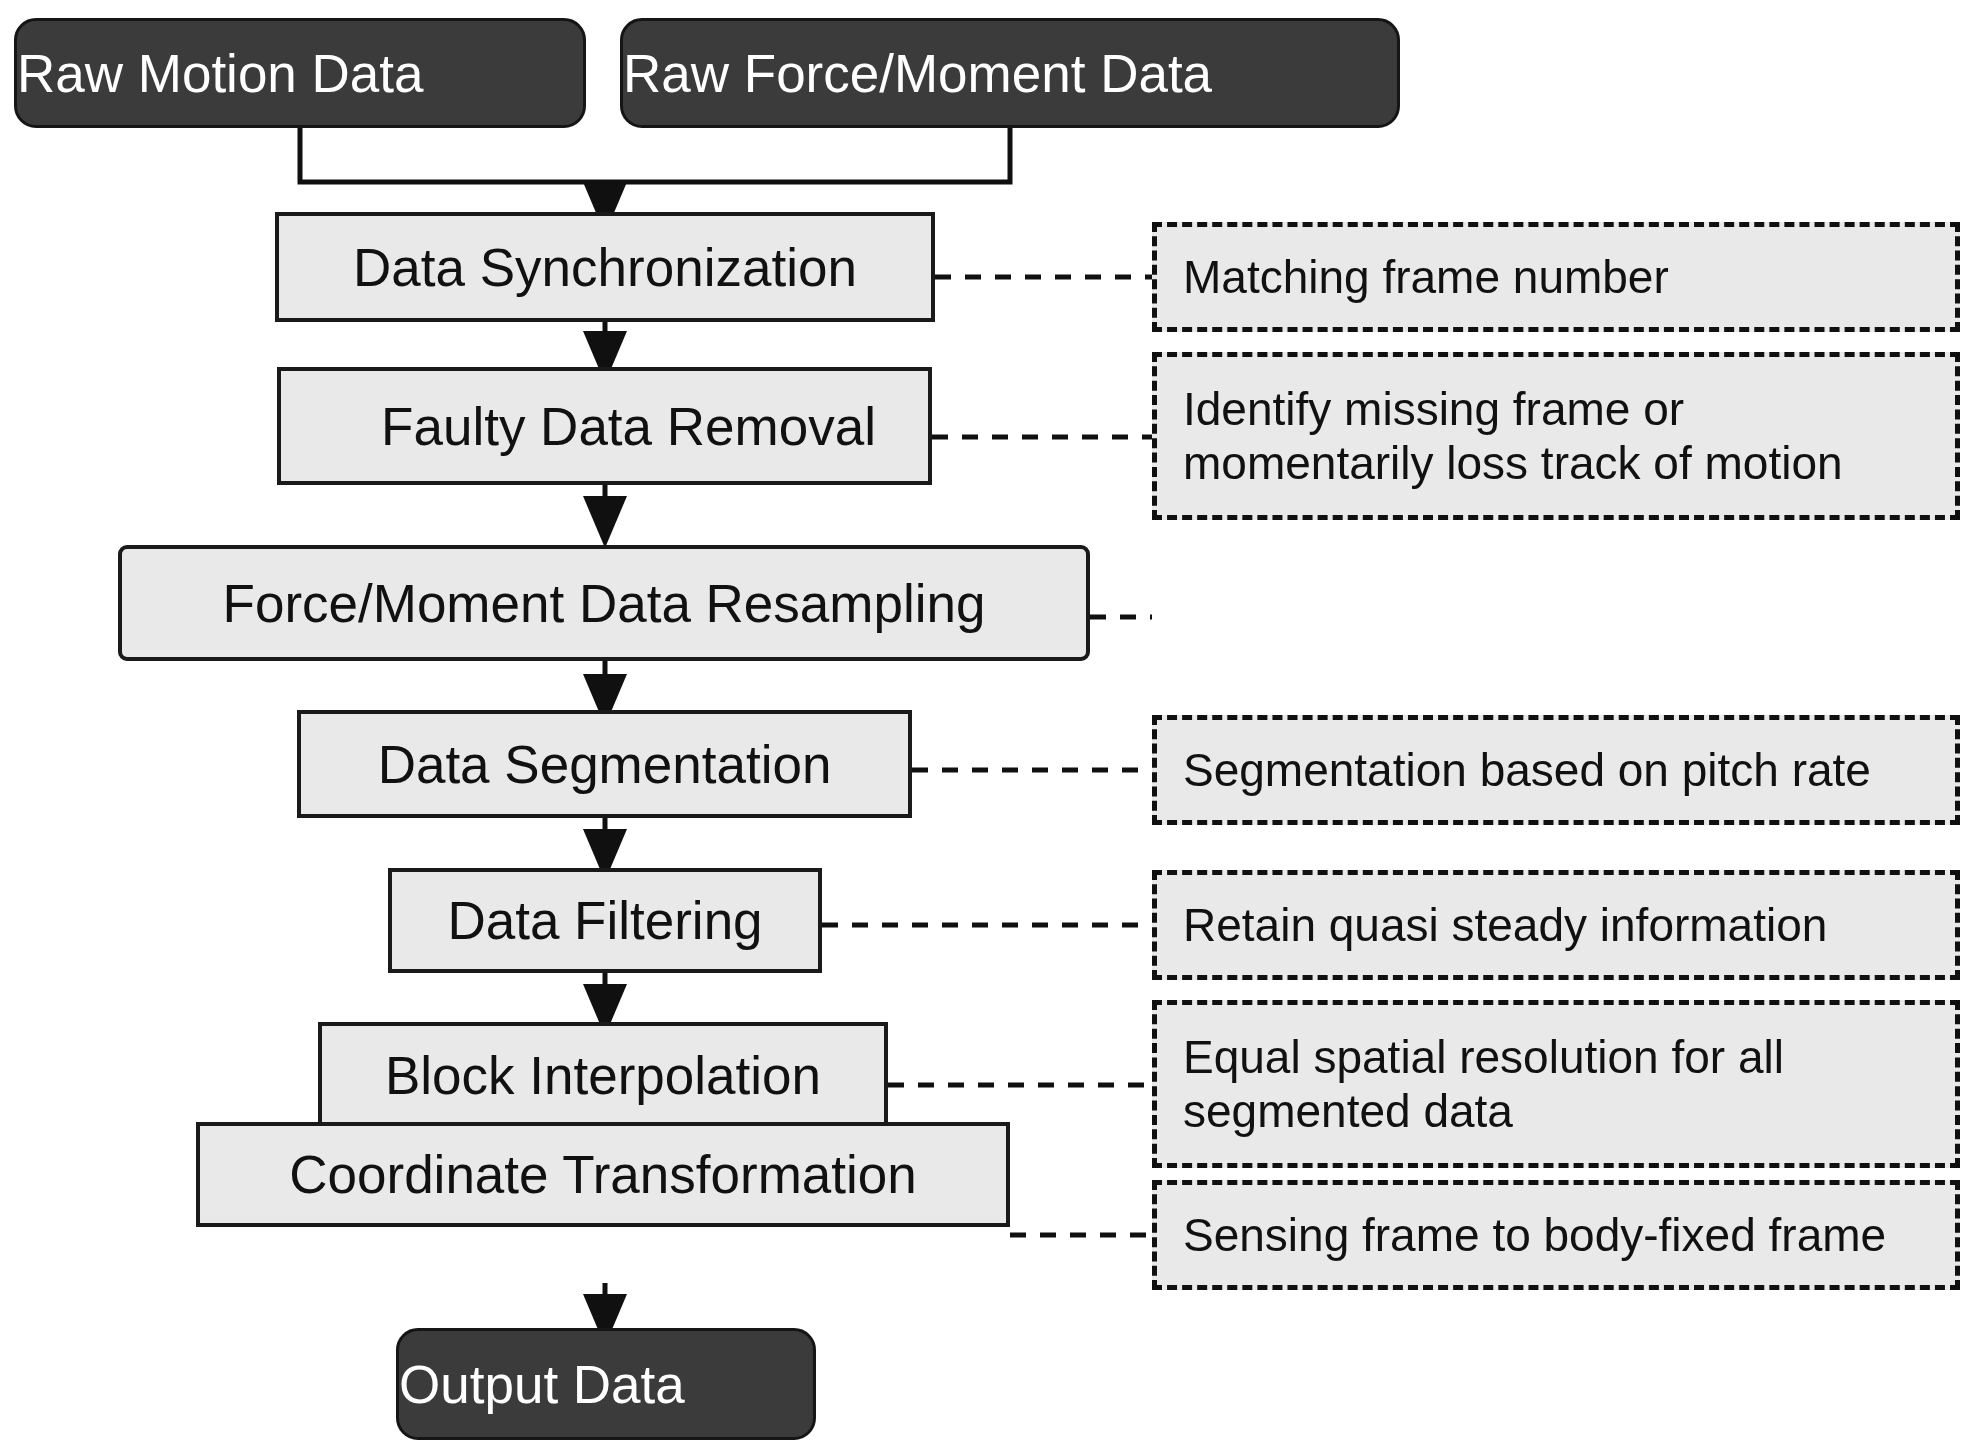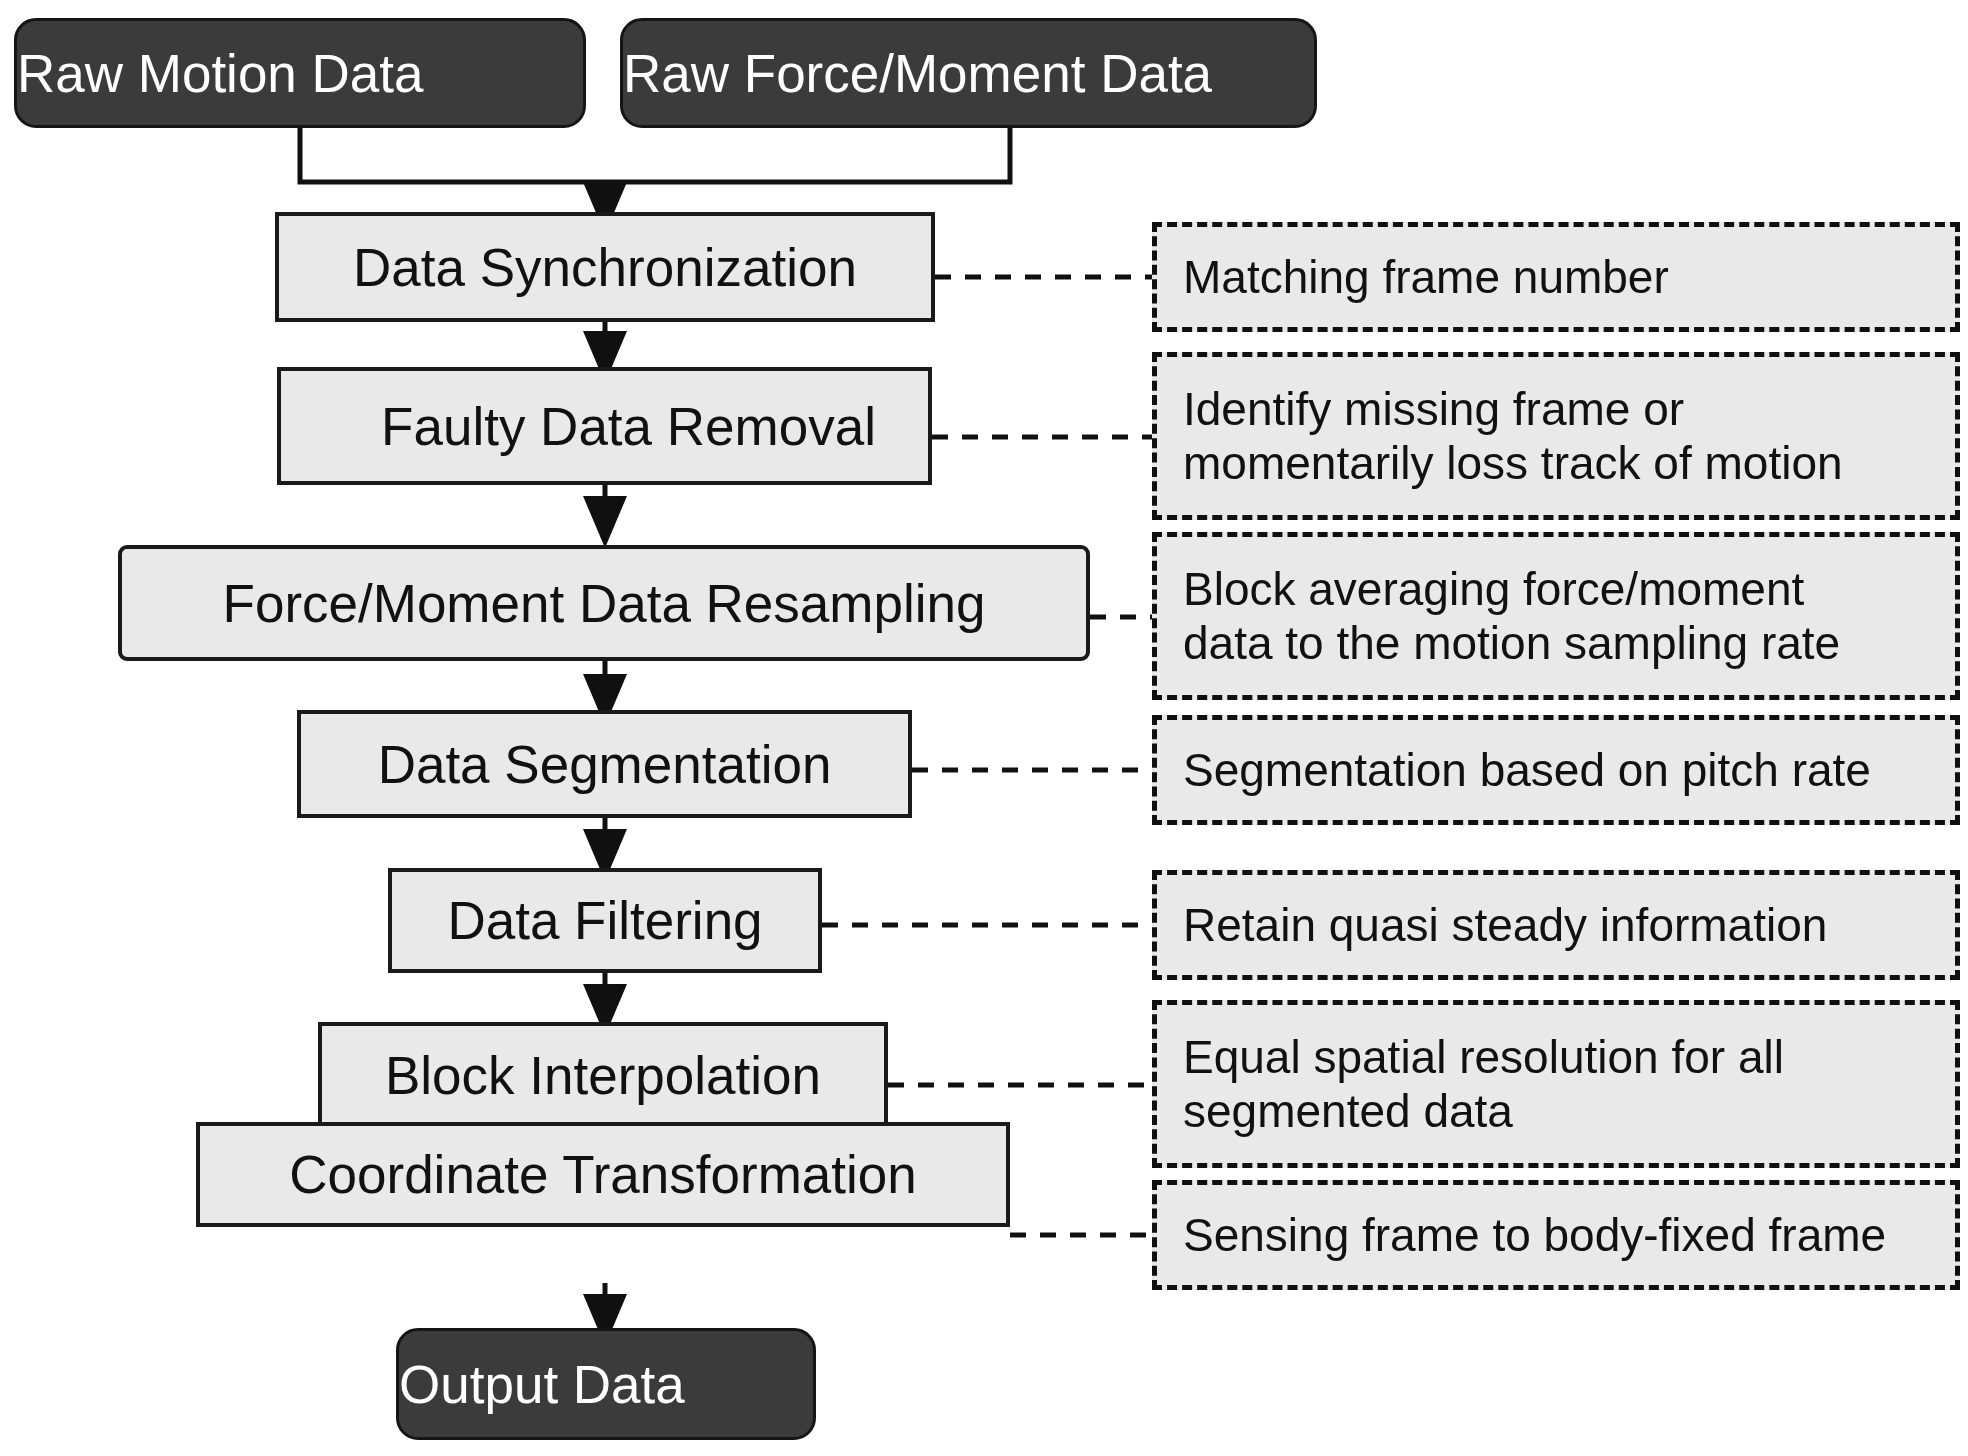--- a/index.html
+++ b/index.html
@@ -78,21 +78,21 @@
       <line x1="822" y1="925" x2="1152" y2="925"></line>
       <line x1="888" y1="1085" x2="1152" y2="1085"></line>
       <line x1="1010" y1="1235" x2="1152" y2="1235"></line>
     </g>
   </svg>
 
   <div class="node terminal" style="left:14px;top:18px;width:572px;height:110px;">
     <span>Raw Motion Data</span>
   </div>
 
-  <div class="node terminal" style="left:620px;top:18px;width:697px;height:110px;">
+  <div class="node terminal" style="left:620px;top:18px;width:780px;height:110px;">
     <span>Raw Force/Moment Data</span>
   </div>
 
   <div class="node process" style="left:275px;top:212px;width:660px;height:110px;">
     <span>Data Synchronization</span>
   </div>
 
   <div class="node process" style="left:277px;top:367px;width:655px;height:118px;padding-left:48px;">
     <span>Faulty Data Removal</span>
   </div>
@@ -127,26 +127,20 @@
     </span>
   </div>
 
   <div class="node note" style="left:1152px;top:352px;width:808px;height:168px;">
     <span class="txt">
       <span class="l1">Identify missing frame or</span>
       <span class="l2">momentarily loss track of motion</span>
     </span>
   </div>
 
-  <div class="node note" style="left:1152px;top:532px;width:808px;height:168px;">
-    <span class="txt">
-      <span class="l1">Block averaging force/moment</span>
-      <span class="l2">data to the motion sampling rate</span>
-    </span>
-  </div>
 
   <div class="node note" style="left:1152px;top:870px;width:808px;height:110px;">
     <span class="txt">
       <span class="l1">Retain quasi steady information</span>
     </span>
   </div>
 
   <div class="node note" style="left:1152px;top:715px;width:808px;height:110px;">
     <span class="txt">
       <span class="l1">Segmentation based on pitch rate</span>

